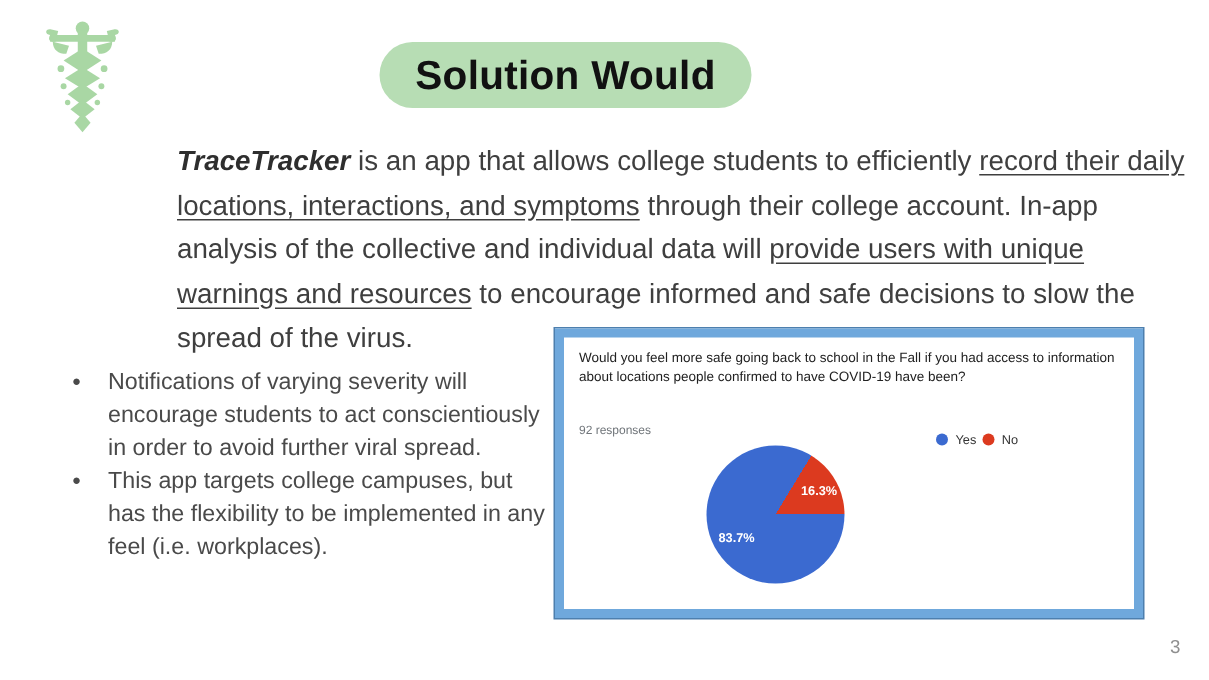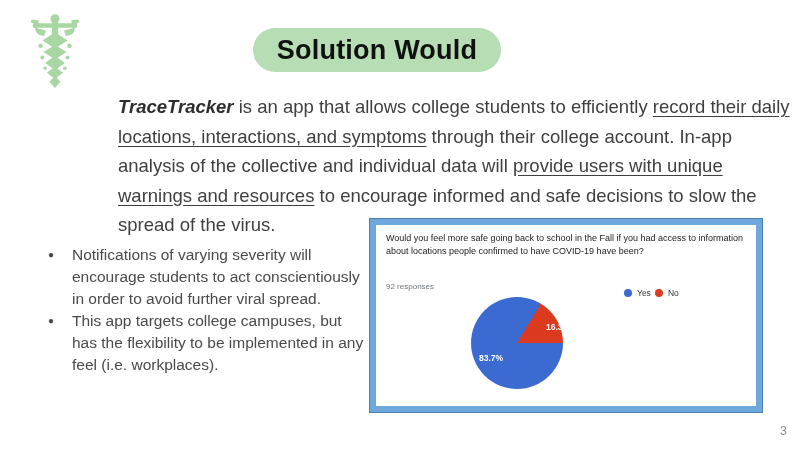--- a/index.html
+++ b/index.html
@@ -67,21 +67,21 @@
     font-size: 8px; color: #70757a; margin-top: 20px;
   }
   .pie {
     position: absolute; left: 95px; top: 72px; width: 92px; height: 92px;
     border-radius: 50%;
   }
   .pie-label {
     position: absolute; color: #ffffff; font-size: 8.5px; font-weight: 600;
   }
   .pie-label-yes { left: 8px; top: 56px; }
-  .pie-label-no { left: 75px; top: 25px; }
+  .pie-label-no { left: 63px; top: 25px; }
   .chart-legend {
     position: absolute; left: 248px; top: 63px;
     display: flex; flex-direction: row; gap: 4px;
   }
   .legend-row { display: flex; align-items: center; gap: 5px; }
   .legend-dot { width: 8px; height: 8px; border-radius: 50%; }
   .legend-label { font-size: 8.5px; color: #333333; }
 
   
   .page-number {

